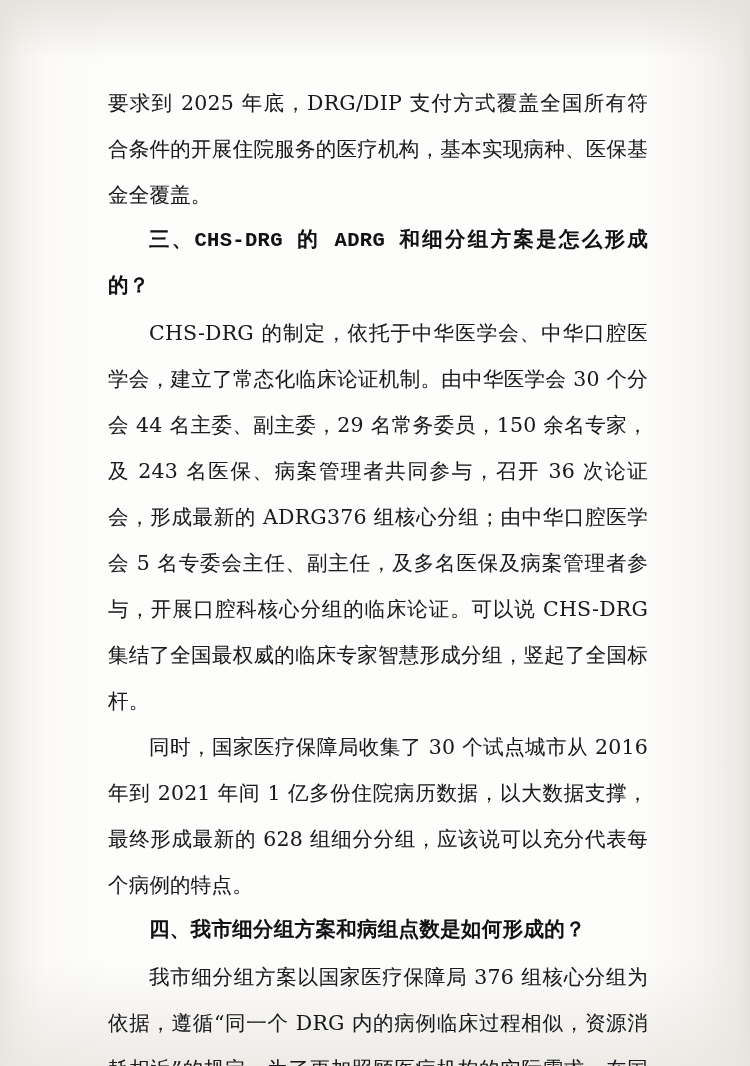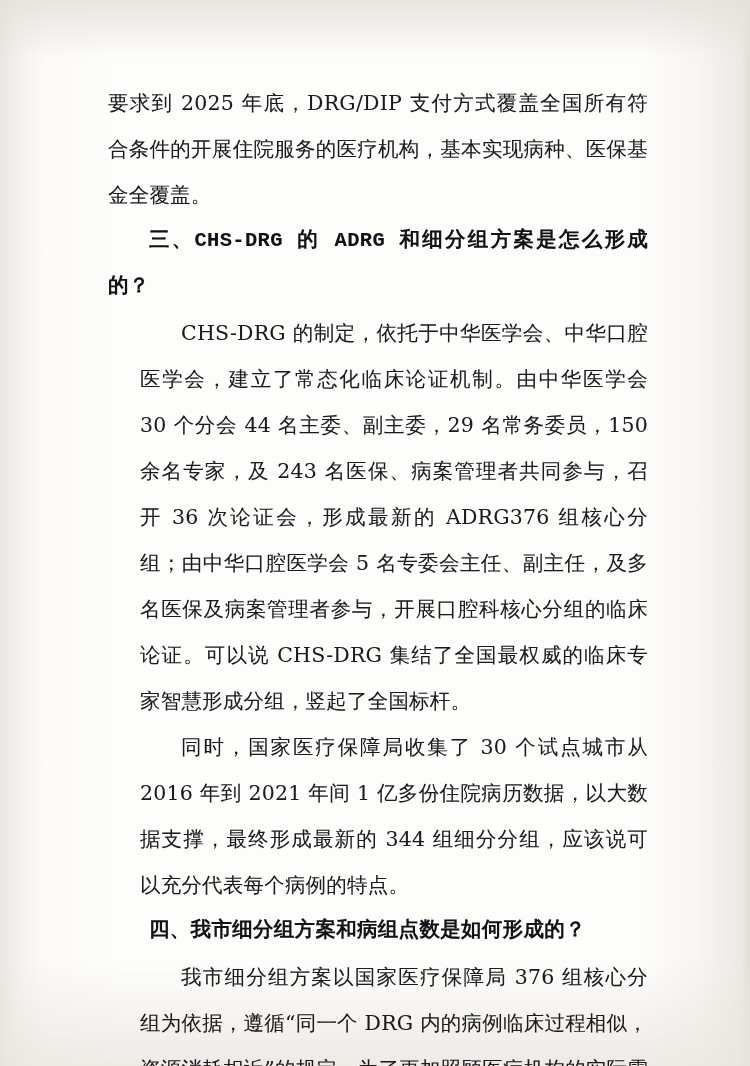--- a/index.html
+++ b/index.html
@@ -40,21 +40,20 @@
     margin: 0 0 0 0;
     font-size: 20.5px;
     line-height: 46px;
     color: #1b1b1f;
     text-align: justify;
     text-justify: inter-ideograph;
     letter-spacing: 0.2px;
   }
   p.indent {
     text-indent: 41px;
-    margin-left: 32px;
   }
   p.heading {
     text-indent: 41px;
     font-weight: bold;
     color: #121216;
     letter-spacing: 0.3px;
     font-family: Liberation Mono, monospace;
   }
   
   .doc-body p { text-shadow: 0 0 0.4px rgba(0,0,0,0.18); }
@@ -64,20 +63,20 @@
 
 <div class="page">
   <div class="doc-body">
 
     <p class="body">要求到 2025 年底，DRG/DIP 支付方式覆盖全国所有符合条件的开展住院服务的医疗机构，基本实现病种、医保基金全覆盖。</p>
 
     <p class="heading">三、CHS-DRG 的 ADRG 和细分组方案是怎么形成的？</p>
 
     <p class="indent">CHS-DRG 的制定，依托于中华医学会、中华口腔医学会，建立了常态化临床论证机制。由中华医学会 30 个分会 44 名主委、副主委，29 名常务委员，150 余名专家，及 243 名医保、病案管理者共同参与，召开 36 次论证会，形成最新的 ADRG376 组核心分组；由中华口腔医学会 5 名专委会主任、副主任，及多名医保及病案管理者参与，开展口腔科核心分组的临床论证。可以说 CHS-DRG 集结了全国最权威的临床专家智慧形成分组，竖起了全国标杆。</p>
 
-    <p class="indent">同时，国家医疗保障局收集了 30 个试点城市从 2016 年到 2021 年间 1 亿多份住院病历数据，以大数据支撑，最终形成最新的 344 组细分分组，应该说可以充分代表每个病例的特点。</p>
+    <p class="indent">同时，国家医疗保障局收集了 30 个试点城市从 2016 年到 2021 年间 1 亿多份住院病历数据，以大数据支撑，最终形成最新的 628 组细分分组，应该说可以充分代表每个病例的特点。</p>
 
     <p class="heading">四、我市细分组方案和病组点数是如何形成的？</p>
 
     <p class="indent">我市细分组方案以国家医疗保障局 376 组核心分组为依据，遵循“同一个 DRG 内的病例临床过程相似，资源消耗相近”的规定，为了更加照顾医疗机构的实际需求，在国家 628 组细分分组的基础上，进一步细分了“伴严重（一般、不伴）合并症或并发症”。各 DRG 的基准点数严格按照前三年历史运行数据计算得出。考虑到 DRG 启动之初的几年数据质量不稳定的因素，2022 年至 2023 年，计算基准点数时使用的</p>
 
   </div>
 </div>
 
 </body></html>

